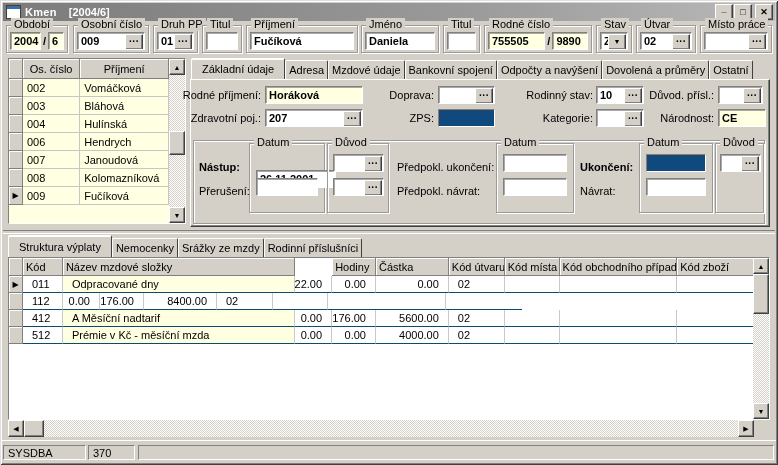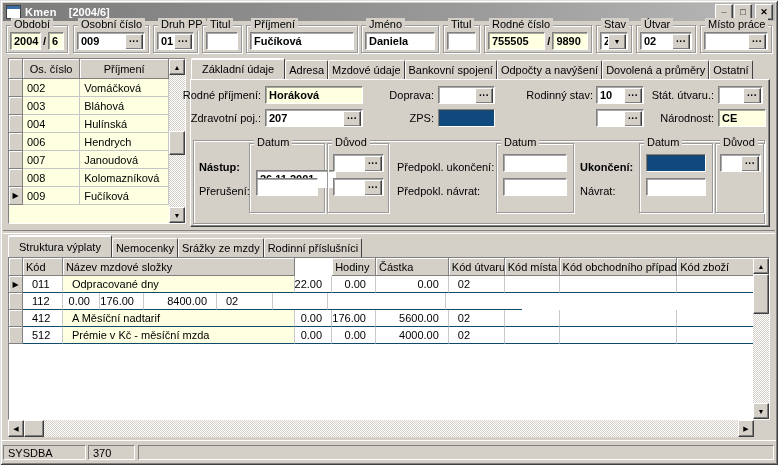--- a/index.html
+++ b/index.html
@@ -282,37 +282,38 @@
           <span>···</span>
         </div>
     </div>
     <div class="lbl r" style="left:310px;top:7px;width:92px;">Rodinný stav:</div>
     <div class="fld with-btn" style="position:absolute;left:405px;top:6px;width:48px;">
       <span>10</span>
       <div class="ell-btn">
           <span>···</span>
         </div>
     </div>
-    <div class="lbl r" style="left:440px;top:7px;width:83px;">Stát. útvaru.:</div>
+    <div class="lbl r" style="left:440px;top:7px;width:83px;">Důvod. přísl.:</div>
     <div class="fld with-btn" style="position:absolute;left:527px;top:6px;width:45px;">
       <span></span>
       <div class="ell-btn">
           <span>···</span>
         </div>
     </div>
 
     <div class="lbl r" style="left:2px;top:30px;width:68px;">Zdravotní poj.:</div>
     <div class="fld with-btn" style="position:absolute;left:74px;top:29px;width:98px;">
       <span>207</span>
       <div class="ell-btn">
           <span>···</span>
         </div>
     </div>
     <div class="lbl r" style="left:160px;top:30px;width:83px;">ZPS:</div>
     <div class="fld blue" style="position:absolute;left:247px;top:29px;width:57px;"></div>
+    <div class="lbl r" style="left:310px;top:30px;width:92px;">Kategorie:</div>
     <div class="fld with-btn" style="position:absolute;left:405px;top:29px;width:48px;">
       <span></span>
       <div class="ell-btn">
           <span>···</span>
         </div>
     </div>
     <div class="lbl r" style="left:440px;top:30px;width:83px;">Národnost:</div>
     <div class="fld cream" style="position:absolute;left:527px;top:29px;width:48px;">CE</div>
 
     <div class="gbx" style="left:2px;top:60px;width:572px;height:84px;">

